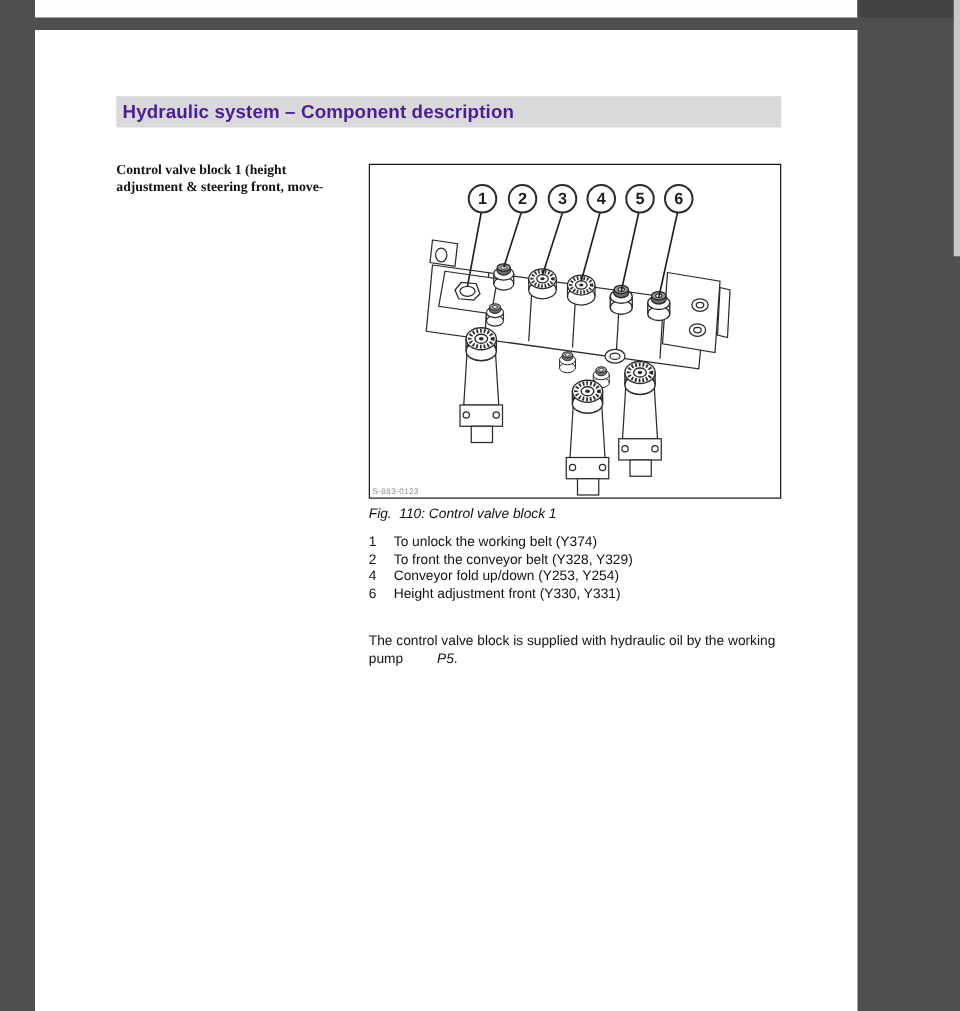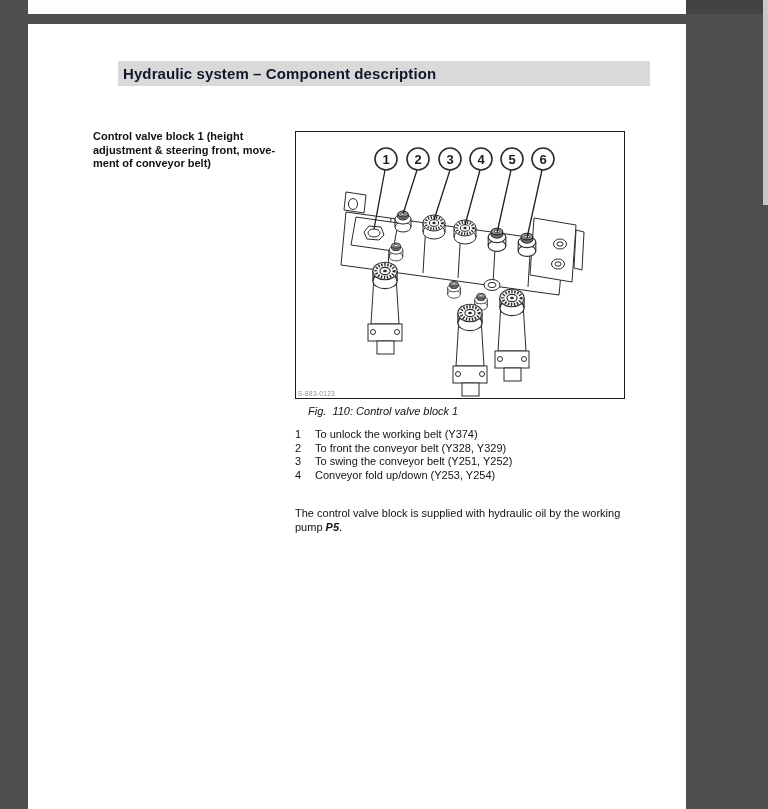--- a/index.html
+++ b/index.html
@@ -20,77 +20,74 @@
   }
   .page {
     position:absolute; left:28px; top:24px; width:658px; height:785px;
     background:#ffffff;
   }
   .scroll-thumb {
     position:absolute; right:0; top:0; width:5px; height:205px;
     background:#c9c9c9;
   }
   .section-header {
-    position:absolute; left:65px; top:37px; width:532px; height:25px;
+    position:absolute; left:65px; top:53px; width:532px; height:25px;
     background:#d9d9d9;
     display:flex; align-items:center; padding-left:5px;
-    font-size:15px; font-weight:bold; color:#0f172a;
+    font-size:15px; font-weight:bold; color:#4c1d95;
     letter-spacing:0.1px;
-    margin-left:25px;
   }
   .margin-note {
     position:absolute; left:65px; top:106px; width:205px;
-    font-size:11px; font-weight:bold; line-height:13.5px; color:#121212;
+    font-size:11px; font-weight:bold; line-height:13.5px; color:#121212;font-family:Liberation Serif, serif;
   }
   .margin-note div { white-space:nowrap; }
   .figure-box {
     position:absolute; left:267px; top:107px; width:330px; height:268px;
     border:1px solid #1c1c1c; background:#fff;
   }
   .figure-box svg { position:absolute; left:0; top:0; }
   .fig-code {
     position:absolute; left:2px; bottom:1px;
     font-size:6.5px; color:#8d8d8d; letter-spacing:0.3px;
   }
   .fig-caption {
     position:absolute; left:267px; top:381px;
     font-size:11px; font-style:italic; color:#101010;
     white-space:pre;
-    margin-left:13px;
   }
   .legend {
     position:absolute; left:267px; top:404px; width:340px;
     font-size:11px; line-height:13.5px; color:#121212;
   }
   .legend-row { white-space:nowrap; }
   .legend-row .num { display:inline-block; width:20px; }
   .body-par {
     position:absolute; left:267px; top:483px; width:346px;
     font-size:11px; line-height:13.6px; color:#121212;
   }
-  .body-par .emph { font-weight:bold; font-style:italic; }
+  .body-par .emph { font-weight:normal; font-style:italic;margin-left:24px; }
 </style>
 </head>
 <body>
 
 <div class="stage">
 
   <div class="prev-page"></div>
   <div class="gutter-shade"></div>
 
   <div class="page">
 
     <div class="section-header">
       <span>Hydraulic system – Component description</span>
     </div>
 
     <div class="margin-note">
       <div>Control valve block 1 (height</div>
       <div>adjustment &amp; steering front, move-</div>
-      <div>ment of conveyor belt)</div>
     </div>
 
     <div class="figure-box">
       <svg width="328" height="266" viewBox="0 0 328 266">
         <defs>
           <g id="knurl">
             <ellipse cx="0" cy="9" rx="11" ry="7" fill="#fff" stroke="#2b2b2b"></ellipse>
             <line x1="-11" y1="0" x2="-11" y2="9" stroke="#2b2b2b"></line>
             <line x1="11" y1="0" x2="11" y2="9" stroke="#2b2b2b"></line>
             <ellipse cx="0" cy="0" rx="11" ry="8" fill="#fff" stroke="#2b2b2b"></ellipse>
@@ -190,22 +187,22 @@
         </g>
       </svg>
       <div class="fig-code">S-883-0123</div>
     </div>
 
     <div class="fig-caption">Fig.  110: Control valve block 1</div>
 
     <div class="legend">
       <div class="legend-row"><span class="num">1</span><span>To unlock the working belt (Y374)</span></div>
       <div class="legend-row"><span class="num">2</span><span>To front the conveyor belt (Y328, Y329)</span></div>
-      <div class="legend-row"><span class="num">3</span><span>To swing the conveyor belt (Y251, Y252)</span></div>
       <div class="legend-row"><span class="num">4</span><span>Conveyor fold up/down (Y253, Y254)</span></div>
+      <div class="legend-row"><span class="num">6</span><span>Height adjustment front (Y330, Y331)</span></div>
     </div>
 
     <p class="body-par"><span>The control valve block is supplied with hydraulic oil by the working pump </span><span class="emph">P5</span><span>.</span></p>
 
   </div>
 
   <div class="scroll-thumb"></div>
 
 </div>
 

